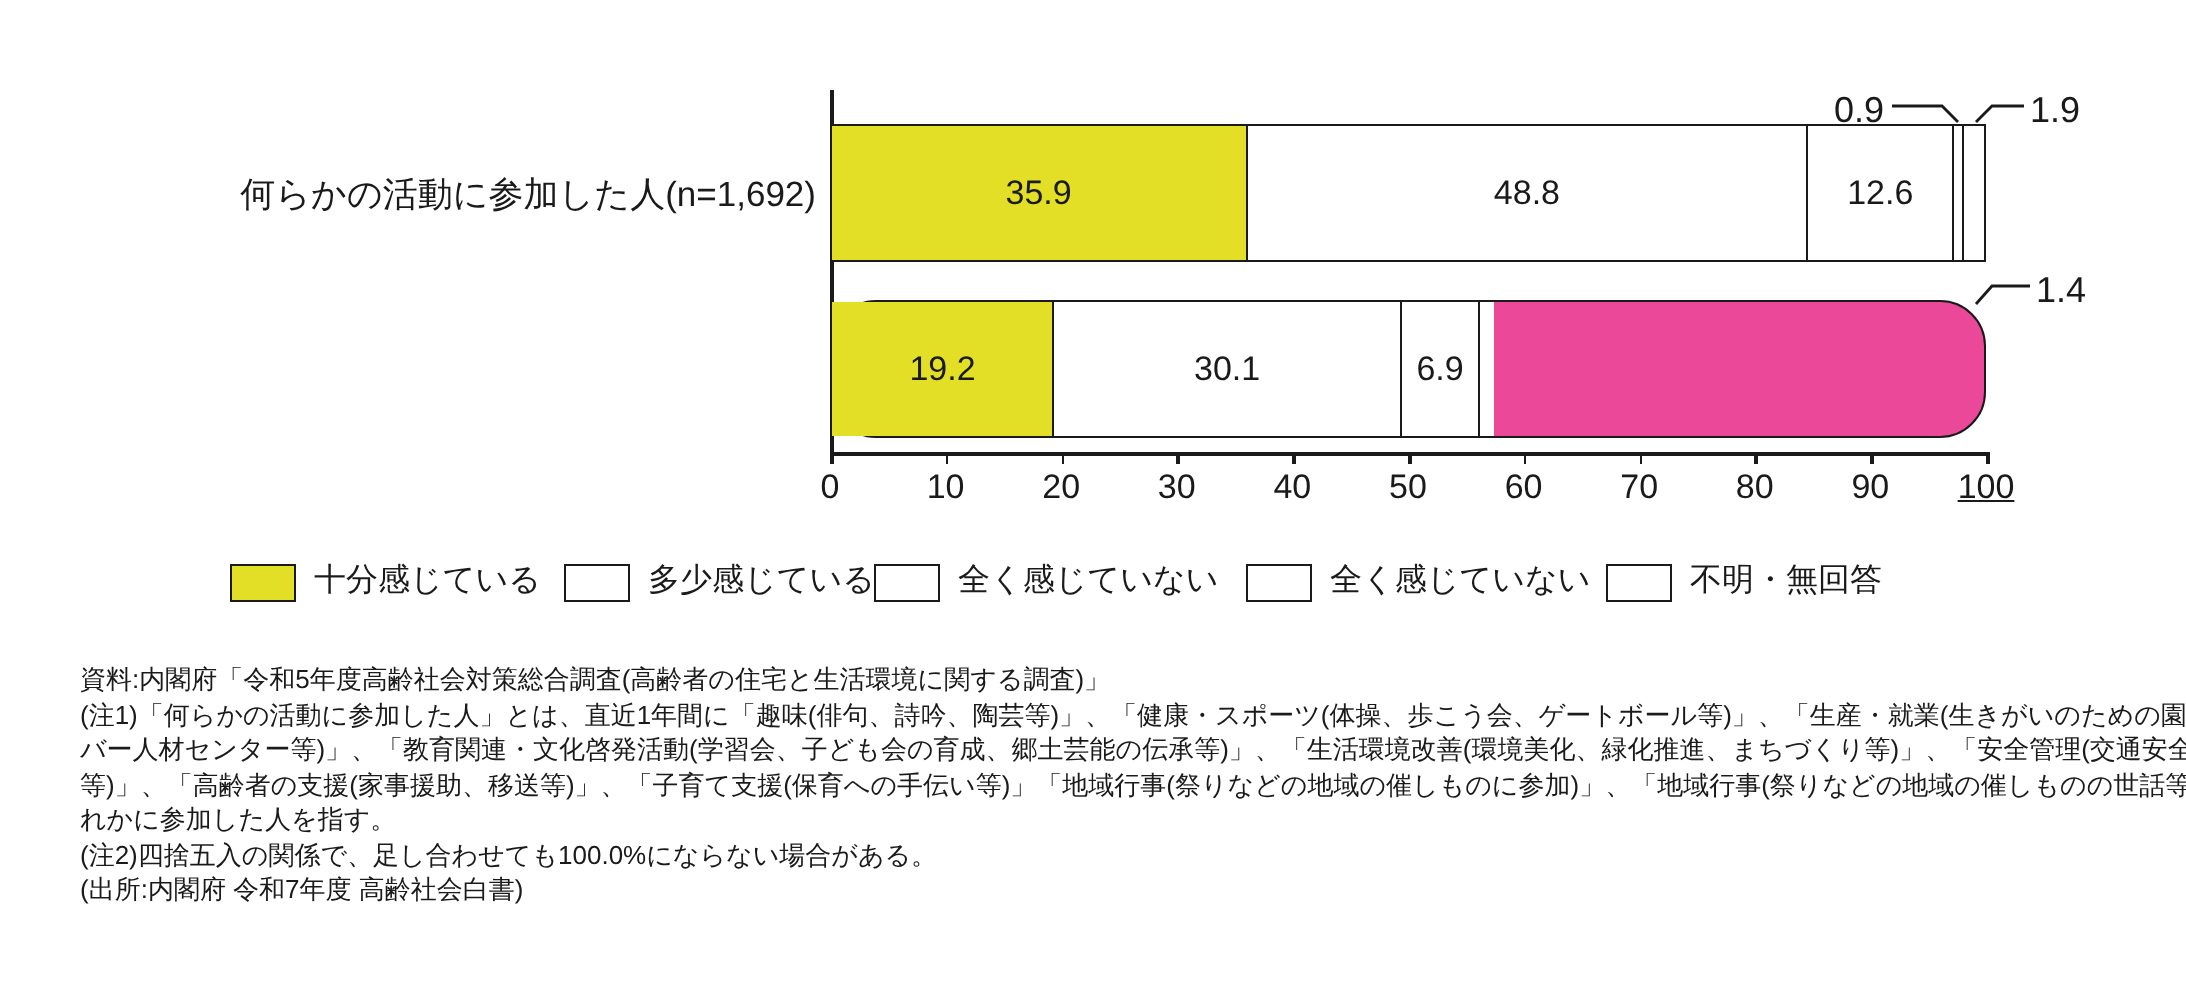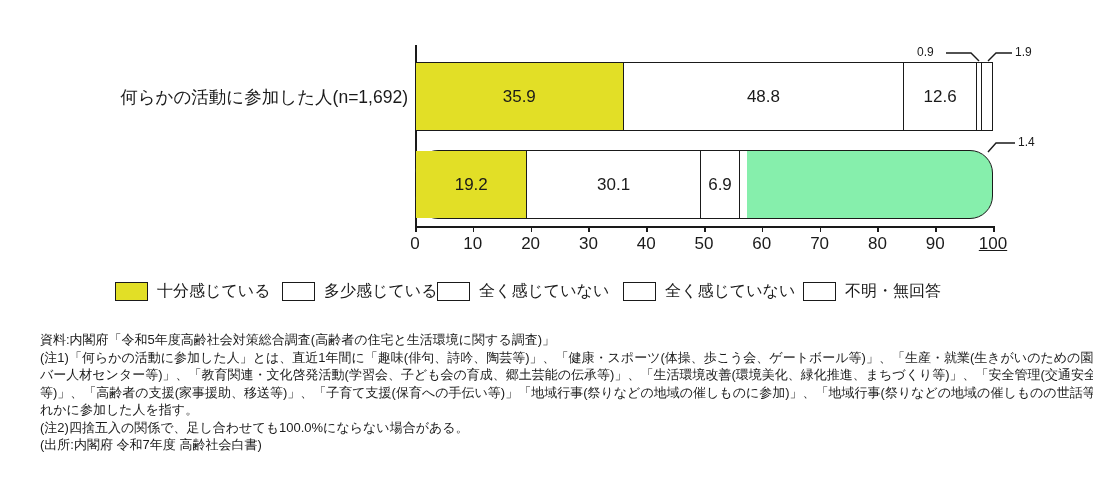--- a/index.html
+++ b/index.html
@@ -5,27 +5,27 @@
   html,body{margin:0;padding:0;background:#ffffff;}
   .canvas{
     position:relative;width:1093px;height:496px;background:#ffffff;overflow:hidden;
     font-family:"Liberation Sans","DejaVu Sans",sans-serif;color:#1a1a1a;
   }
   .plot{position:absolute;left:0;top:0;width:1093px;height:270px;}
   .yaxis-line{position:absolute;width:1.5px;background:#1a1a1a;}
   .xaxis-line{position:absolute;height:1.5px;background:#1a1a1a;}
   .xtick{position:absolute;width:1.5px;height:6px;background:#1a1a1a;}
   .xtick-label{position:absolute;width:44px;text-align:center;font-size:17px;color:#1a1a1a;}
-  .bar-track{position:absolute;display:flex;box-sizing:border-box;border:1.2px solid #1a1a1a;background:#86efac;}
+  .bar-track{position:absolute;display:flex;box-sizing:border-box;border:1.2px solid #1a1a1a;background:#ec4899;}
   .bar-seg{position:relative;display:flex;align-items:center;justify-content:center;box-sizing:border-box;height:100%;}
   .bar-seg + .bar-seg{border-left:1.2px solid #1a1a1a;}
   .bar-seg .val{font-size:17px;color:#1a1a1a;white-space:nowrap;}
   .cat-label{position:absolute;left:20px;width:388px;display:flex;align-items:center;justify-content:flex-end;
     font-size:17.5px;color:#1a1a1a;white-space:nowrap;}
-  .callout{position:absolute;font-size:12px;color:#1a1a1a;white-space:nowrap;}
+  .callout{position:absolute;font-size:18px;color:#1a1a1a;white-space:nowrap;}
   .leader-svg{position:absolute;left:0;top:0;width:1093px;height:496px;pointer-events:none;}
   .leader-svg polyline{fill:none;stroke:#1a1a1a;stroke-width:1.4;}
   .legend{position:absolute;left:0;top:0;width:1093px;height:0;}
   .legend-item{position:absolute;display:flex;align-items:center;height:20px;}
   .legend-swatch{width:33px;height:19px;box-sizing:border-box;border:1.3px solid #1a1a1a;margin-right:9px;flex:none;}
   .legend-label{font-size:16px;color:#1a1a1a;white-space:nowrap;line-height:20px;}
   .notes{position:absolute;left:40px;top:331px;}
   .note-line{font-size:13px;line-height:17.5px;color:#1a1a1a;white-space:nowrap;}
 </style>
 </head>

